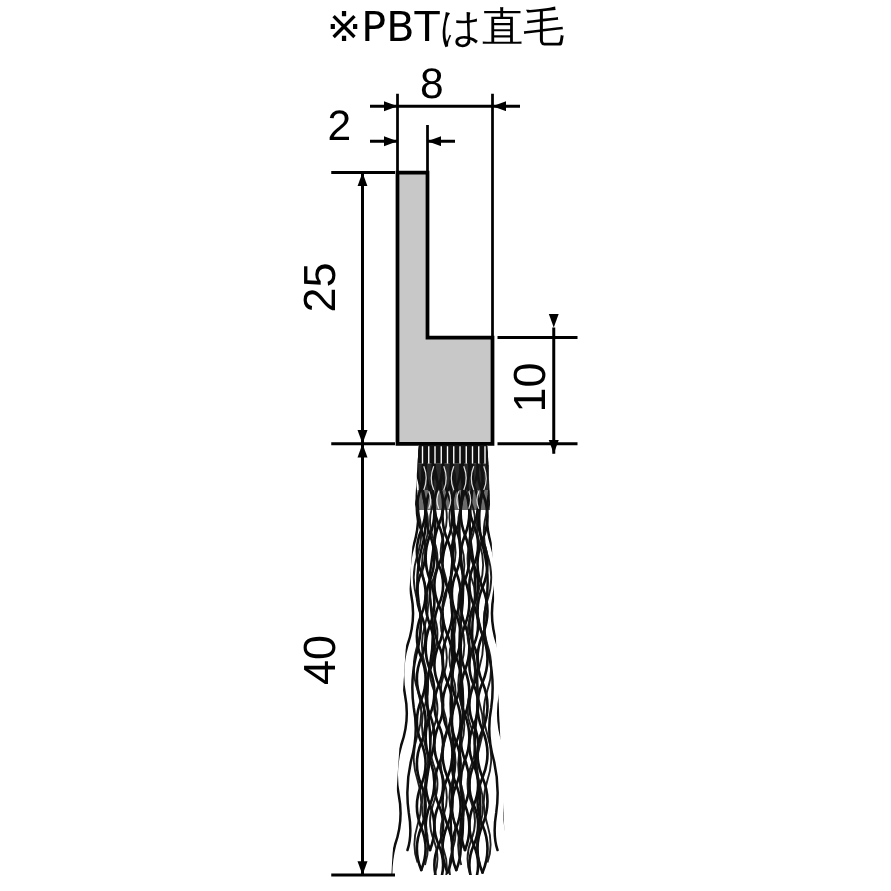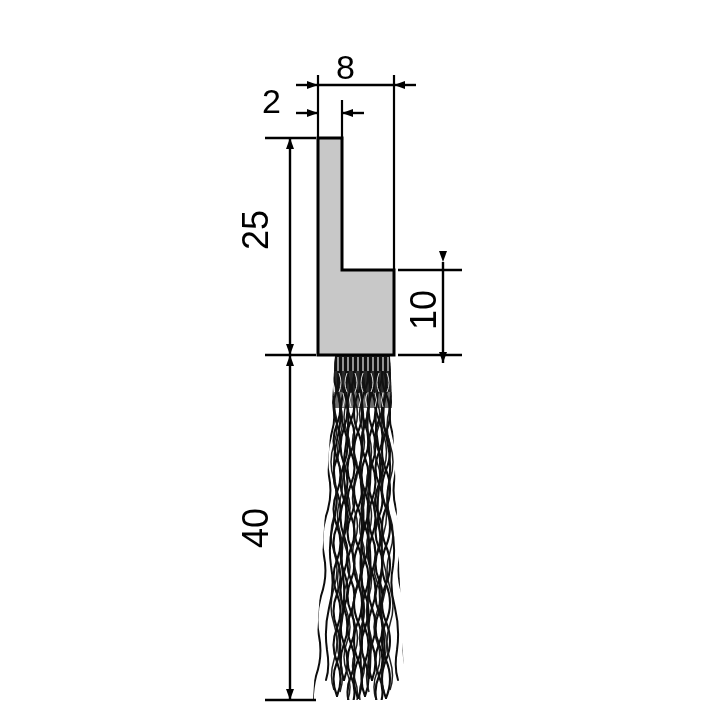--- a/index.html
+++ b/index.html
@@ -81,20 +81,21 @@
     line-height: 36px;
     transform: rotate(-90deg);
     transform-origin: 50% 50%;
   }
 </style>
 </head>
 <body>
 
 <div id="stage">
 
+  <div class="note-title">※PBTは直毛</div>
 
   <svg id="drawing" viewBox="0 0 713 713" xmlns="http://www.w3.org/2000/svg">
 
     <defs>
       <marker id="arrIn" markerWidth="12" markerHeight="12" refX="11" refY="4" orient="auto" markerUnits="userSpaceOnUse">
         <path d="M0,0 L11,4 L0,8 z" fill="#000"></path>
       </marker>
       <marker id="arrOut" markerWidth="12" markerHeight="12" refX="1" refY="4" orient="auto" markerUnits="userSpaceOnUse">
         <path d="M12,0 L1,4 L12,8 z" fill="#000"></path>
       </marker>

